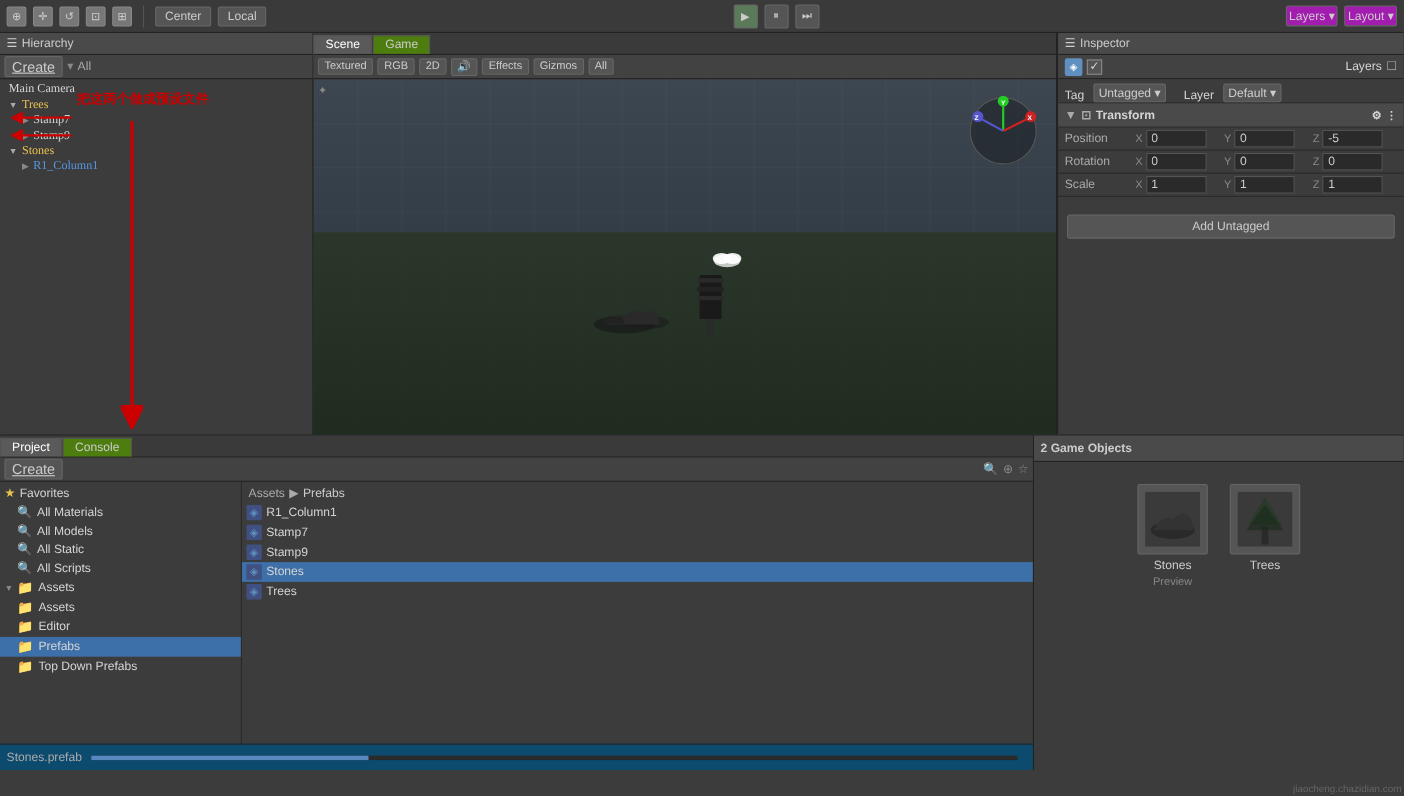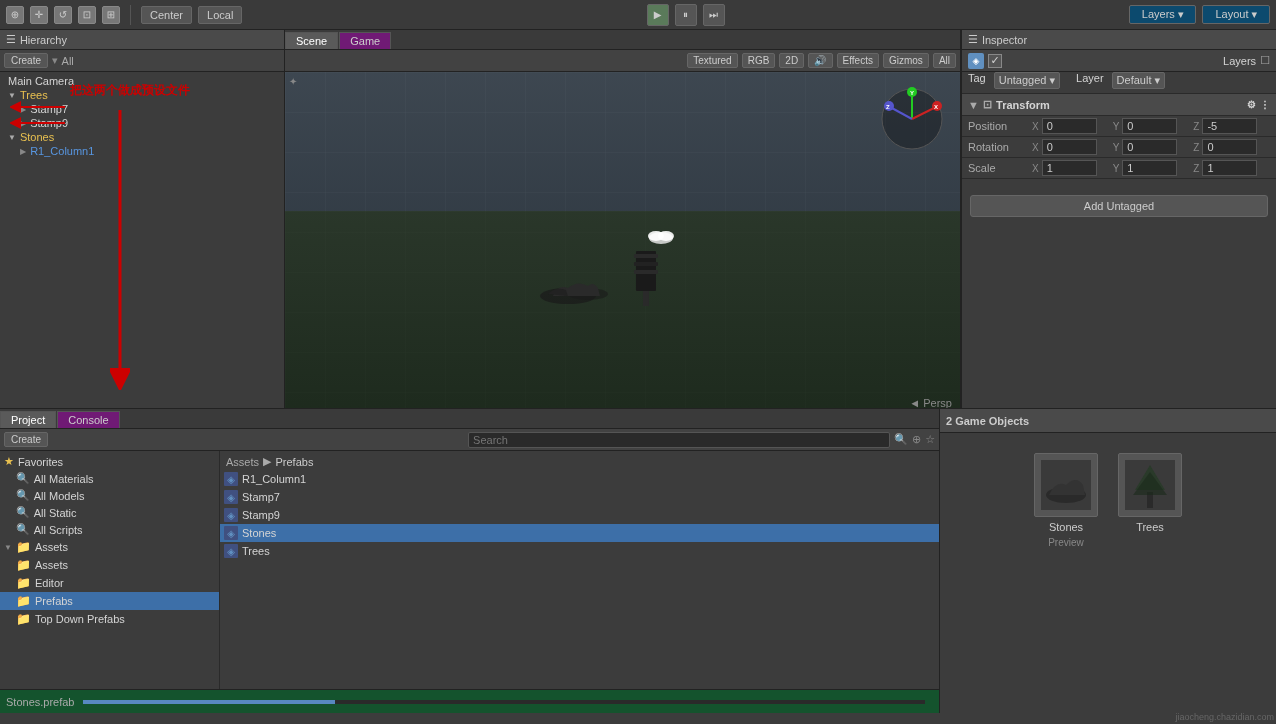--- a/index.html
+++ b/index.html
@@ -42,21 +42,21 @@
       border: 1px solid #888;
       border-radius: 2px;
       display: flex; align-items: center; justify-content: center;
       font-size: 10px; color: #ccc;
     }
     .toolbar-separator { width: 1px; height: 20px; background: #555; margin: 0 4px; }
     .toolbar-spacer { flex: 1; }
     .play-btn { background: #555; border: 1px solid #666; color: #ccc; width: 22px; height: 22px; cursor: pointer; border-radius: 2px; display: flex; align-items: center; justify-content: center; font-size: 10px; }
     .play-btn.active { background: #5a7a5a; }
     .dropdown-btn {
-      background: #0c4a6e; border: 1px solid #666; color: #ccc; padding: 2px 12px; font-size: 11px; cursor: pointer; border-radius: 2px;
+      background: #a21caf; border: 1px solid #666; color: #ccc; padding: 2px 2px; font-size: 11px; cursor: pointer; border-radius: 2px;
     }
 
     
     .main-layout {
       display: flex;
       height: calc(724px - 30px);
     }
 
     
     .hierarchy-panel {
@@ -80,26 +80,27 @@
     .panel-toolbar {
       height: 22px;
       background: #424242;
       border-bottom: 1px solid #222;
       display: flex;
       align-items: center;
       padding: 0 4px;
       gap: 4px;
     }
     .create-btn {
-      background: #555; border: 1px solid #666; color: #ccc; padding: 1px 6px; font-size: 10px; cursor: pointer; border-radius: 2px;
+      background: #555; border: 1px solid #666; color: #ccc; padding: 1px 6px; font-size: 13px; cursor: pointer; border-radius: 2px; text-decoration: underline;
     }
     .hierarchy-content {
       flex: 1;
       overflow-y: auto;
       padding: 2px 0;
+      font-family: Liberation Serif, serif;
     }
     .hierarchy-item {
       padding: 1px 0 1px 8px;
       cursor: pointer;
       display: flex;
       align-items: center;
       gap: 2px;
       font-size: 11px;
     }
     .triangle { font-size: 8px; color: #888; margin-right: 2px; }
@@ -119,41 +120,40 @@
     }
     .tabs-bar {
       height: 20px;
       background: #3a3a3a;
       border-bottom: 1px solid #222;
       display: flex;
       align-items: flex-end;
     }
     .tab {
       padding: 2px 10px;
-      background: #701a75;
+      background: #4d7c0f;
       border: 1px solid #555;
       border-bottom: none;
       font-size: 11px;
       color: #ccc;
       cursor: pointer;
       display: flex;
       align-items: center;
       gap: 4px;
       margin-right: 1px;
     }
     .tab.active { background: #5a5a5a; color: #fff; }
     .scene-toolbar {
       height: 22px;
       background: #424242;
       border-bottom: 1px solid #222;
       display: flex;
       align-items: center;
       padding: 0 4px;
       gap: 4px;
-      justify-content: flex-end;
     }
     .scene-toolbar-btn {
       background: #555; border: 1px solid #666; color: #ccc; padding: 1px 5px; font-size: 10px; cursor: pointer; border-radius: 2px; display: flex; align-items: center; gap: 2px;
     }
     .scene-view {
       flex: 1;
       background: #1e1e1e;
       position: relative;
       overflow: hidden;
     }
@@ -195,21 +195,21 @@
       align-items: center;
       padding: 0 6px;
       gap: 4px;
     }
     .checkbox-icon { width: 14px; height: 14px; border: 1px solid #888; background: #555; display: flex; align-items: center; justify-content: center; }
     .tag-row {
       height: 22px;
       background: #3c3c3c;
       border-bottom: 1px solid #2a2a2a;
       display: flex;
-      align-items: flex-start;
+      align-items: flex-end;
       padding: 0 6px;
       gap: 8px;
       font-size: 11px;
     }
     .tag-dropdown {
       background: #555; border: 1px solid #666; color: #ccc; padding: 1px 4px; font-size: 11px; cursor: pointer; border-radius: 2px;
     }
     .section-header {
       height: 22px;
       background: #4a4a4a;
@@ -320,21 +320,21 @@
     .folder-icon { color: #c8a850; font-size: 12px; }
     .prefab-icon { color: #6090c0; font-size: 10px; background: #405080; width: 14px; height: 14px; display: flex; align-items: center; justify-content: center; border-radius: 1px; }
     .star-icon { color: #e8c050; }
     .project-indent-1 { padding-left: 16px; }
 
     .project-search {
       flex: 1; background: #2a2a2a; border: 1px solid #555; color: #ccc; padding: 1px 4px; font-size: 11px; border-radius: 2px;
     }
     .project-bottom-bar {
       height: 24px;
-      background: #14532d;
+      background: #0c4a6e;
       border-top: 1px solid #222;
       display: flex;
       align-items: center;
       padding: 0 6px;
       font-size: 11px;
       color: #aaa;
     }
 
     
     .game-objects-panel {
@@ -669,35 +669,34 @@
       <div class="transform-field">
         <span class="axis-label">Z</span>
         <input class="axis-value" type="text" value="1" style="">
       </div>
     </div>
     <div style="height:8px;"></div>
     <button class="add-component-btn">Add Untagged</button>
   </div>
 </div>
 
-<div class="bottom-section" style="top: 408px; height: 305px;">
+<div class="bottom-section" style="top: 395px; height: 305px;">
 
   <div class="project-panel">
     <div class="project-tabs">
       <div class="tab active">
         <span>Project</span>
       </div>
       <div class="tab">
         <span>Console</span>
       </div>
     </div>
     <div class="project-toolbar">
       <button class="create-btn">Create</button>
       <div style="flex:1;"></div>
-      <input class="project-search" type="text" placeholder="Search" style="">
       <span style="color:#888;font-size:11px;">🔍</span>
       <span style="color:#888;font-size:11px;">⊕</span>
       <span style="color:#888;font-size:11px;">☆</span>
     </div>
     <div class="project-content">
 
       <div class="project-tree">
         <div class="project-item">
           <span class="star-icon">★</span>
           <span>Favorites</span>

